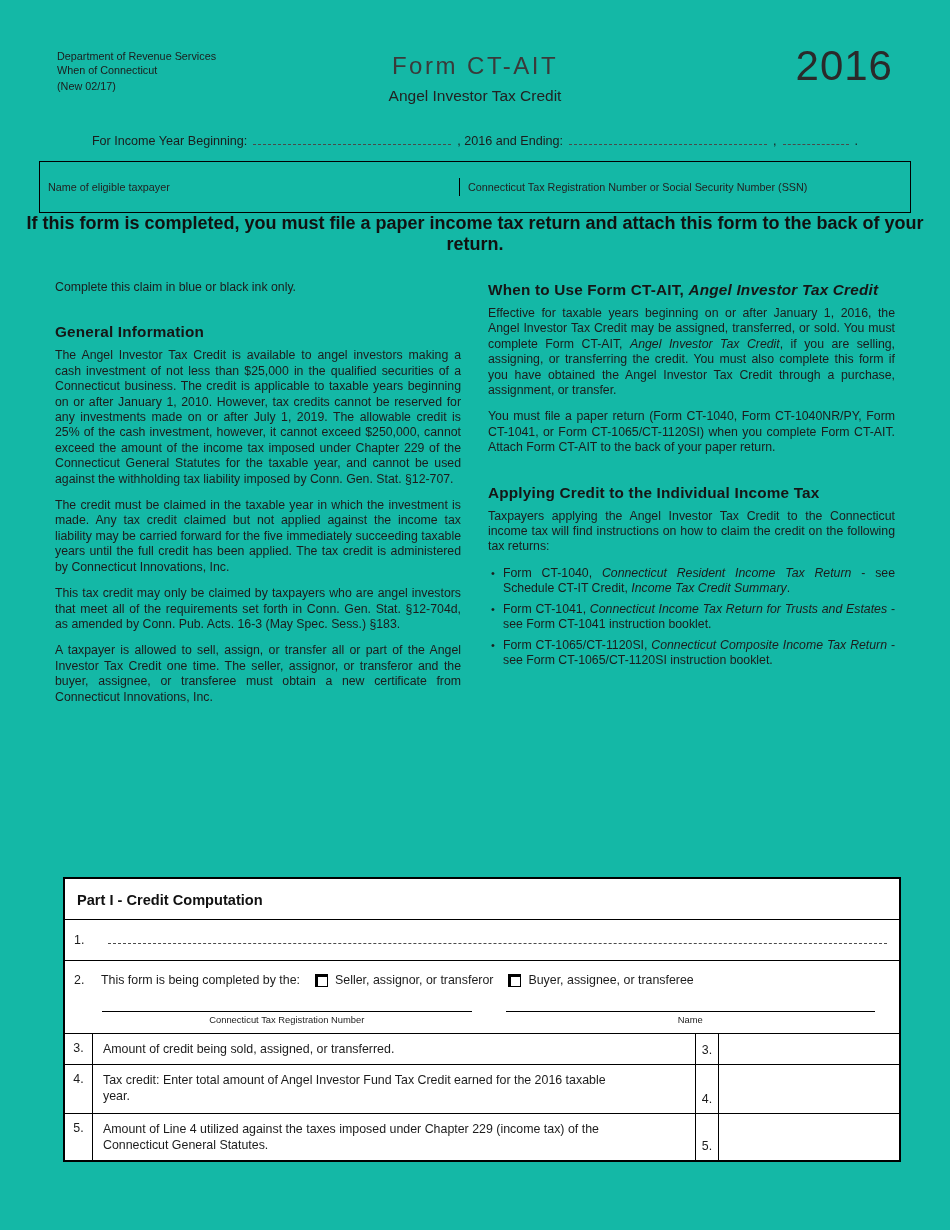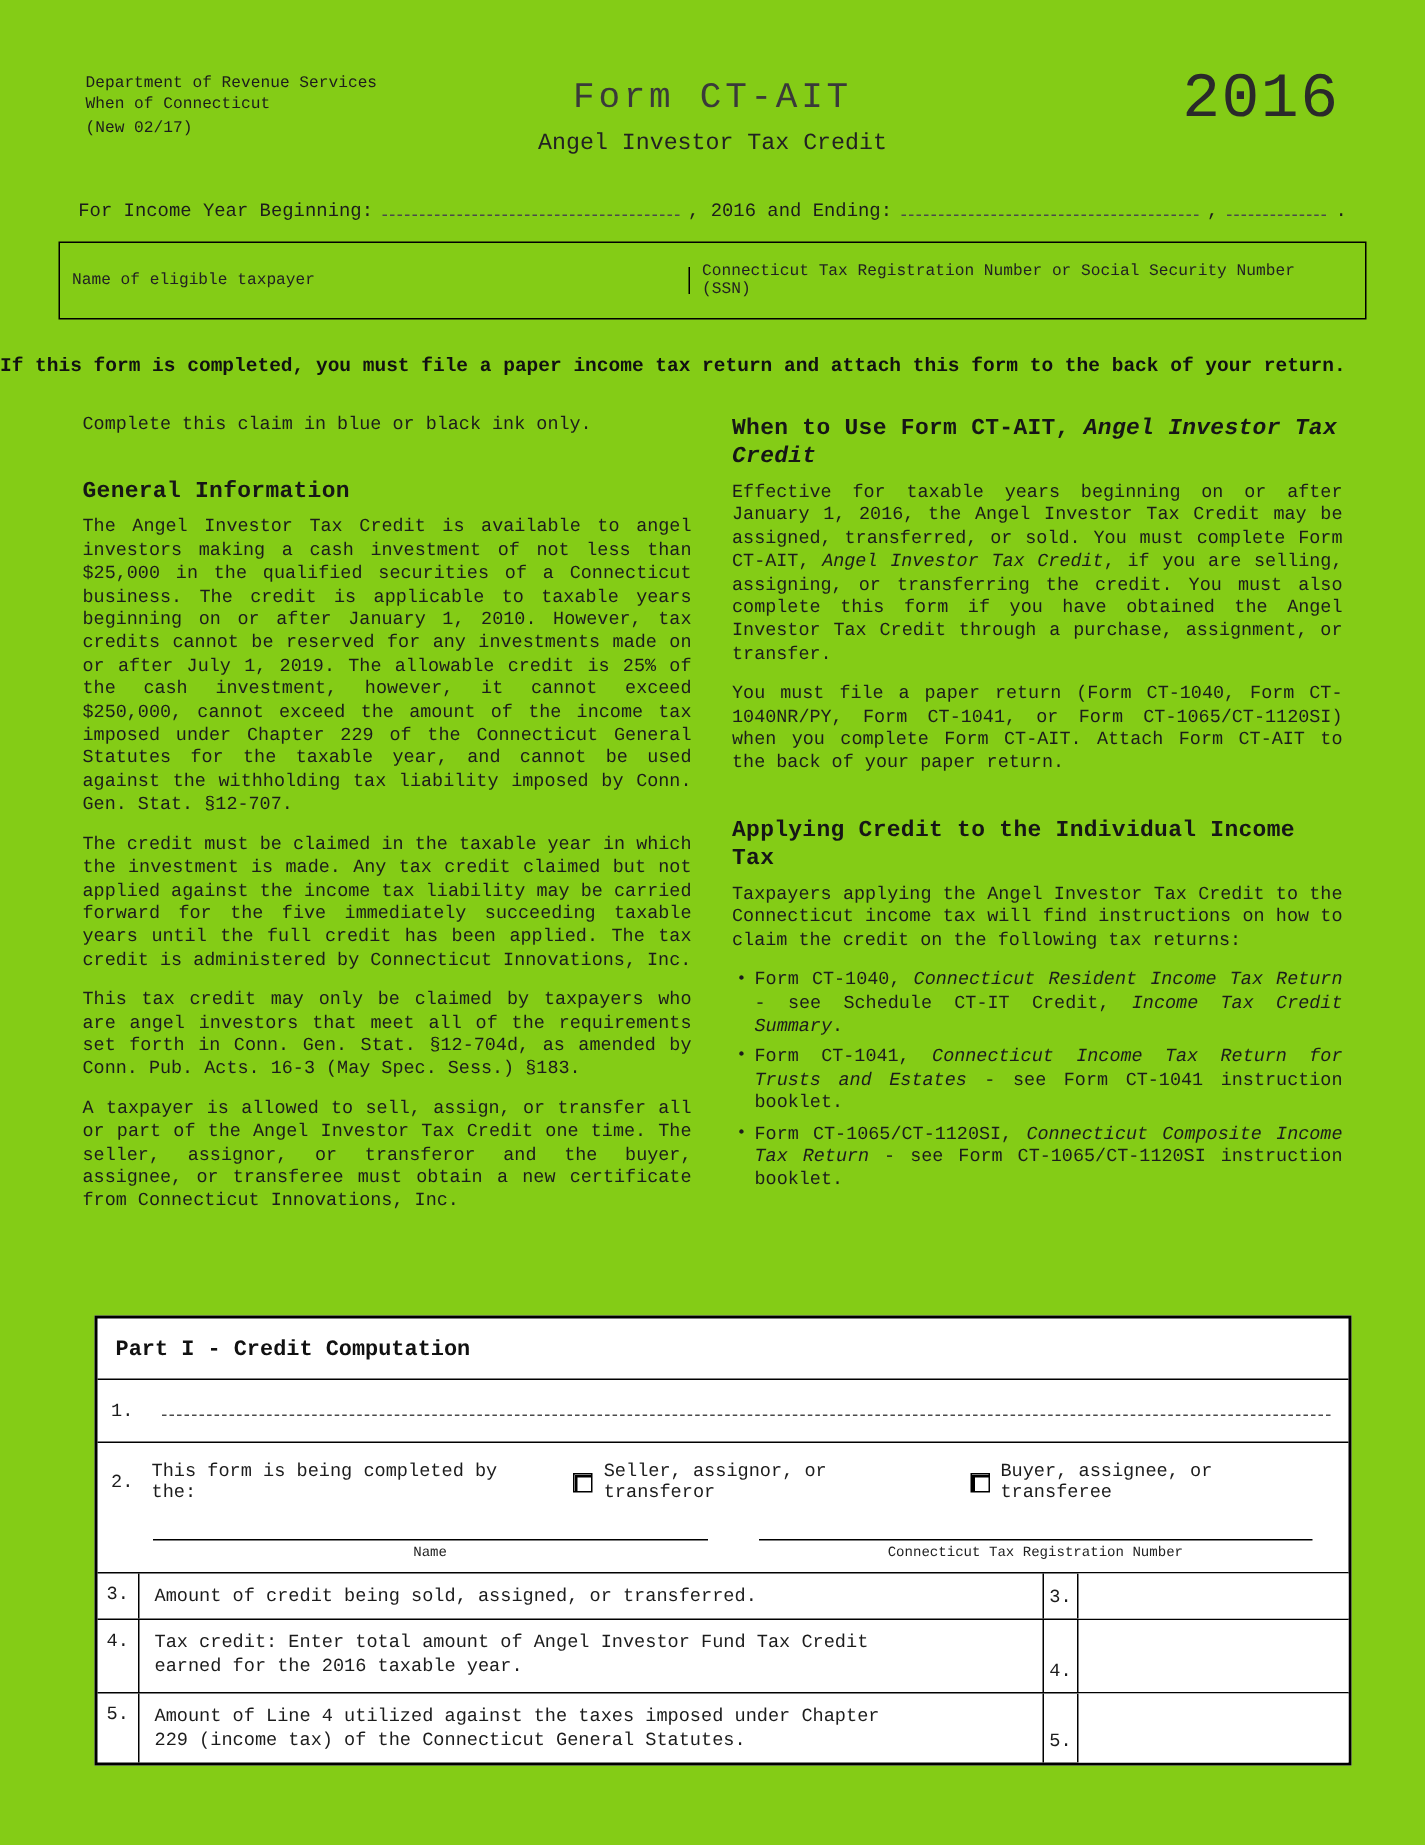--- a/index.html
+++ b/index.html
@@ -1,19 +1,19 @@
 <!DOCTYPE html>
 <html><head>
 <meta charset="utf-8">
 <style>
   * { margin:0; padding:0; box-sizing:border-box; }
   html,body { background:#fff; }
   .page {
-    width:950px; height:1230px; background:#84cc16; position:relative;
-    font-family:Liberation Mono, monospace; color:#1c1c1c; overflow:hidden;
+    width:950px; height:1230px; background:#14b8a6; position:relative;
+    font-family:Liberation Sans, sans-serif; color:#1c1c1c; overflow:hidden;
     margin:0 auto;
   }
   
   .header { display:flex; justify-content:space-between; align-items:flex-start; padding:50px 57px 0 57px; }
   .agency { font-size:10.8px; line-height:13.5px; width:225px; }
   .agency .rev { margin-top:3px; }
   .titles { text-align:center; margin-top:2px; }
   .form-title { font-size:24px; letter-spacing:2.5px; color:#3a3a3a; font-weight:400; }
   .form-subtitle { font-size:15.5px; margin-top:7px; color:#222; }
   .year { font-size:42px; width:225px; text-align:right; color:#2a2a2a; font-weight:400; margin-top:-8px; letter-spacing:1px; }
@@ -21,21 +21,21 @@
   .income-line { display:flex; align-items:baseline; gap:6px; justify-content:center; font-size:12.6px; margin-top:27px; }
   .blank { border-bottom:1.4px dashed #4a4a4a; height:13px; display:inline-block; }
   .w200 { width:198px; } .w70 { width:66px; }
   
   .tp-box { display:flex; margin:13px 39px 0; border:1.6px solid #000; height:52px;align-items:center; }
   .tp-cell { padding:3px 8px; }
   .tp-left { width:420px; border-right:1.2px solid #000; }
   .tp-right { flex:1; }
   .tp-label { font-size:10.8px; color:#222; }
   
-  .notice { text-align:left; font-weight:bold; font-size:13px; margin-top:23px; color:#111; }
+  .notice { text-align:center; font-weight:bold; font-size:18px; color:#111; }
   
   .cols { display:flex; margin:25px 55px 0; gap:27px; }
   .col-left { width:406px; }
   .col-right { flex:1; }
   .body-p { font-size:12.3px; line-height:15.4px; text-align:justify; margin-bottom:11px; color:#1c1c1c; }
   .intro { margin-bottom:16px; text-align:left; }
   h2.sect { font-size:15.3px; font-weight:bold; margin:27px 0 7px; color:#161616; letter-spacing:0.2px; line-height:19px; }
   h2.first { margin-top:0; }
   .it { font-style:italic; }
   ul.bullets { list-style:none; margin-top:2px; }
@@ -139,25 +139,25 @@
         <span class="ln-num">2.</span>
         <span>This form is being completed by the:</span>
         <span class="cbx"></span>
         <span class="opt-label">Seller, assignor, or transferor</span>
         <span class="cbx"></span>
         <span class="opt-label">Buyer, assignee, or transferee</span>
       </div>
       <div class="r2-lines">
         <div class="sigblock">
           <div class="sigline"></div>
-          <div class="sigcap">Name</div>
+          <div class="sigcap">Connecticut Tax Registration Number</div>
         </div>
         <div class="sigblock">
           <div class="sigline"></div>
-          <div class="sigcap">Connecticut Tax Registration Number</div>
+          <div class="sigcap">Name</div>
         </div>
       </div>
     </div>
 
     <div class="p1-grid h31">
       <div class="c-num">3.</div>
       <div class="c-desc">
           <span class="txt">Amount of credit being sold, assigned, or transferred.</span>
         </div>
       <div class="c-ref">3.</div>

